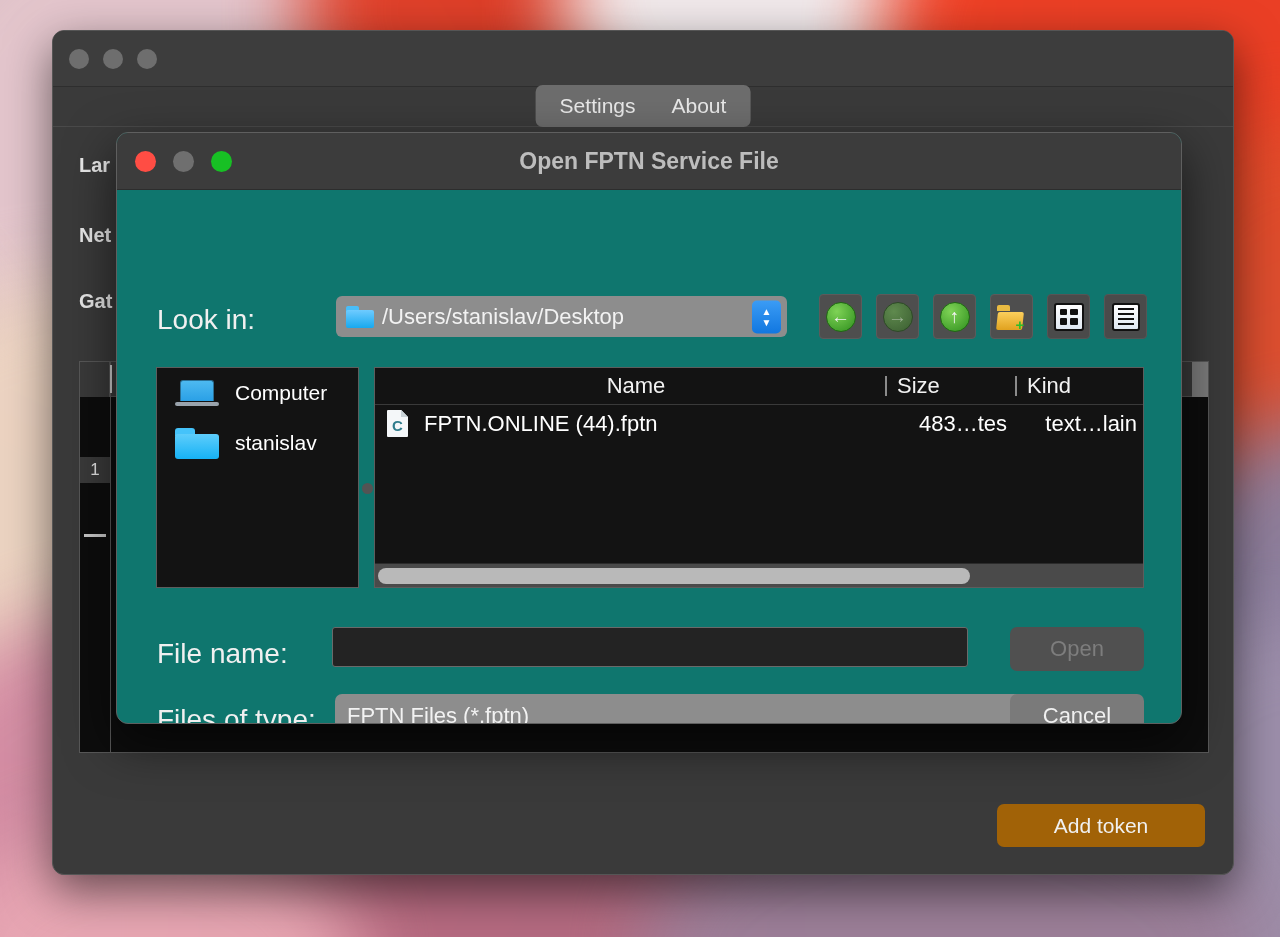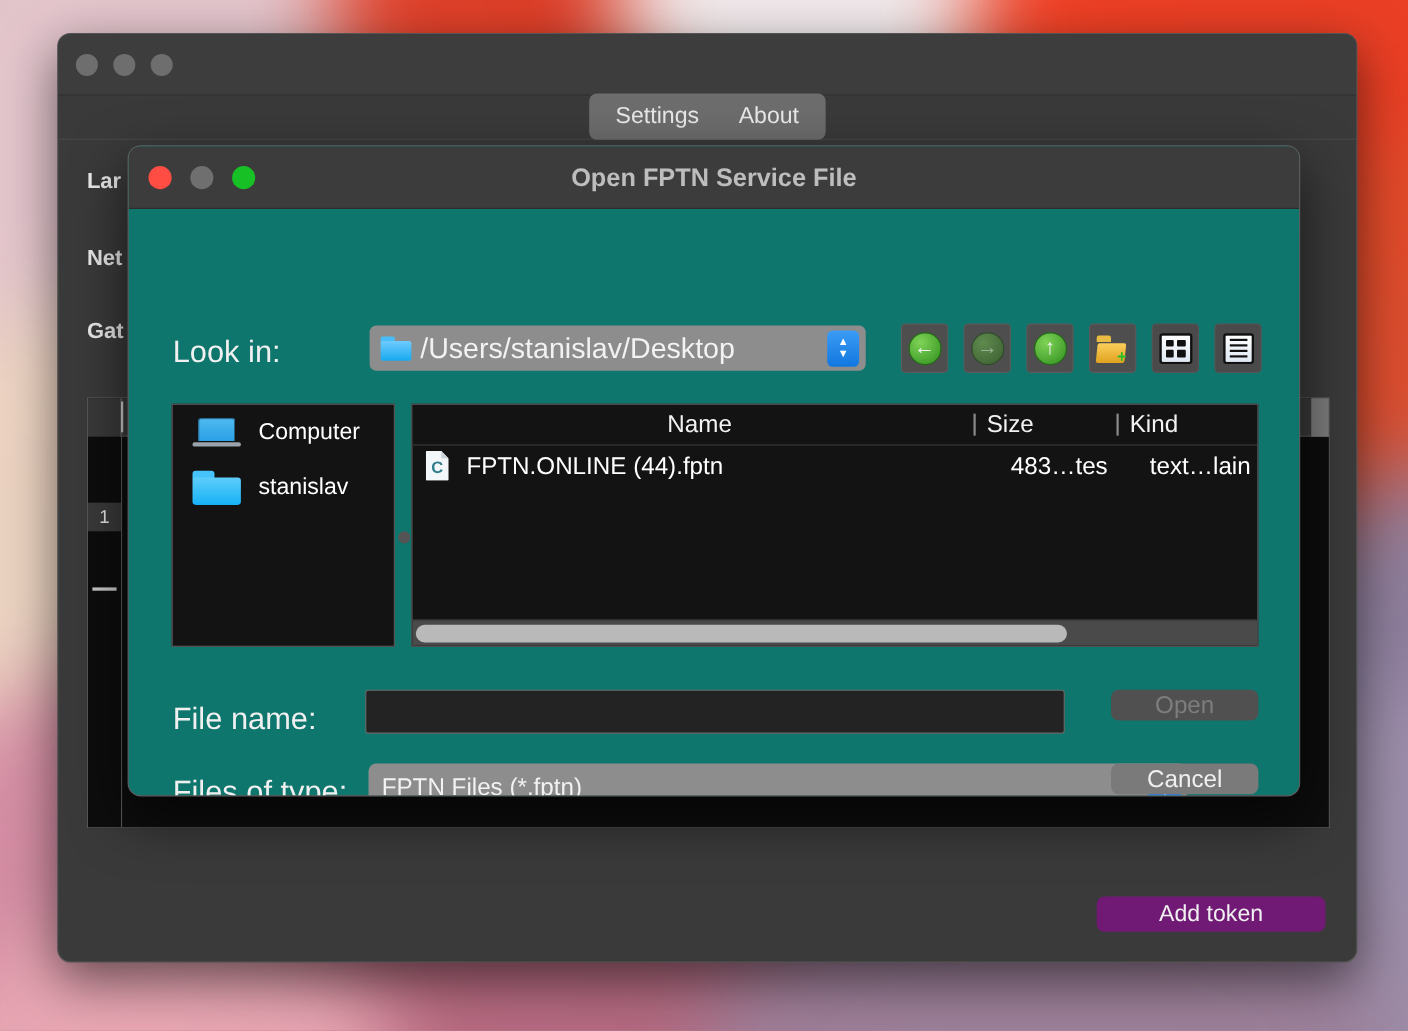--- a/index.html
+++ b/index.html
@@ -132,26 +132,26 @@
 
   
   #app-footer {
     position: absolute;
     right: 28px;
     bottom: 28px;
     display: flex;
     gap: 30px;
   }
   .app-btn {
-    background: #701a75;
+    background: #a16207;
     color: #f0f0f0;
     font-size: 21px;
     border: none;
     border-radius: 7px;
-    height: 32px;
+    height: 43px;
     display: flex;
     align-items: center;
     justify-content: center;
     cursor: pointer;
   }
   #btn-add-token { width: 208px; }
   #btn-exit { width: 128px; }
 
   
   #dialog {
@@ -218,21 +218,21 @@
   #lookin-folder-icon .fbody {
     position: absolute; left: 0; bottom: 0; width: 28px; height: 18px;
     background: linear-gradient(#6fcbff, #17a9ef);
     border-radius: 2px;
   }
   #lookin-folder-icon .ftab {
     position: absolute; left: 0; top: 0; width: 13px; height: 6px;
     background: #49bdf8; border-radius: 2px 2px 0 0;
   }
   #lookin-path {
-    color: #f2f2f2; font-size: 26px; white-space: nowrap; overflow: hidden;
+    color: #f2f2f2; font-size: 22px; white-space: nowrap; overflow: hidden;
   }
   #lookin-arrows {
     position: absolute;
     right: 6px; top: 50%; transform: translateY(-50%);
     width: 29px; height: 33px;
     background: linear-gradient(#3b9cf5, #1177e0);
     border-radius: 5px;
     display: flex; flex-direction: column;
     align-items: center; justify-content: center;
     gap: 3px;
@@ -429,21 +429,21 @@
     width: 30px; height: 34px;
     background: linear-gradient(#3b9cf5, #1177e0);
     border-radius: 5px;
     display: flex; flex-direction: column;
     align-items: center; justify-content: center; gap: 3px;
     color: #fff; font-size: 10px; line-height: 8px;
   }
 
   .dlg-btn {
     position: absolute;
-    width: 134px; height: 28px;
+    width: 134px; height: 44px;
     border-radius: 7px;
     border: none;
     font-size: 22px;
     display: flex; align-items: center; justify-content: center;
     font-family: "Liberation Sans", sans-serif;
     cursor: pointer;
   }
   #btn-open {
     left: 893px; top: 437px;
     background: #505050; color: #7d7d7d;

